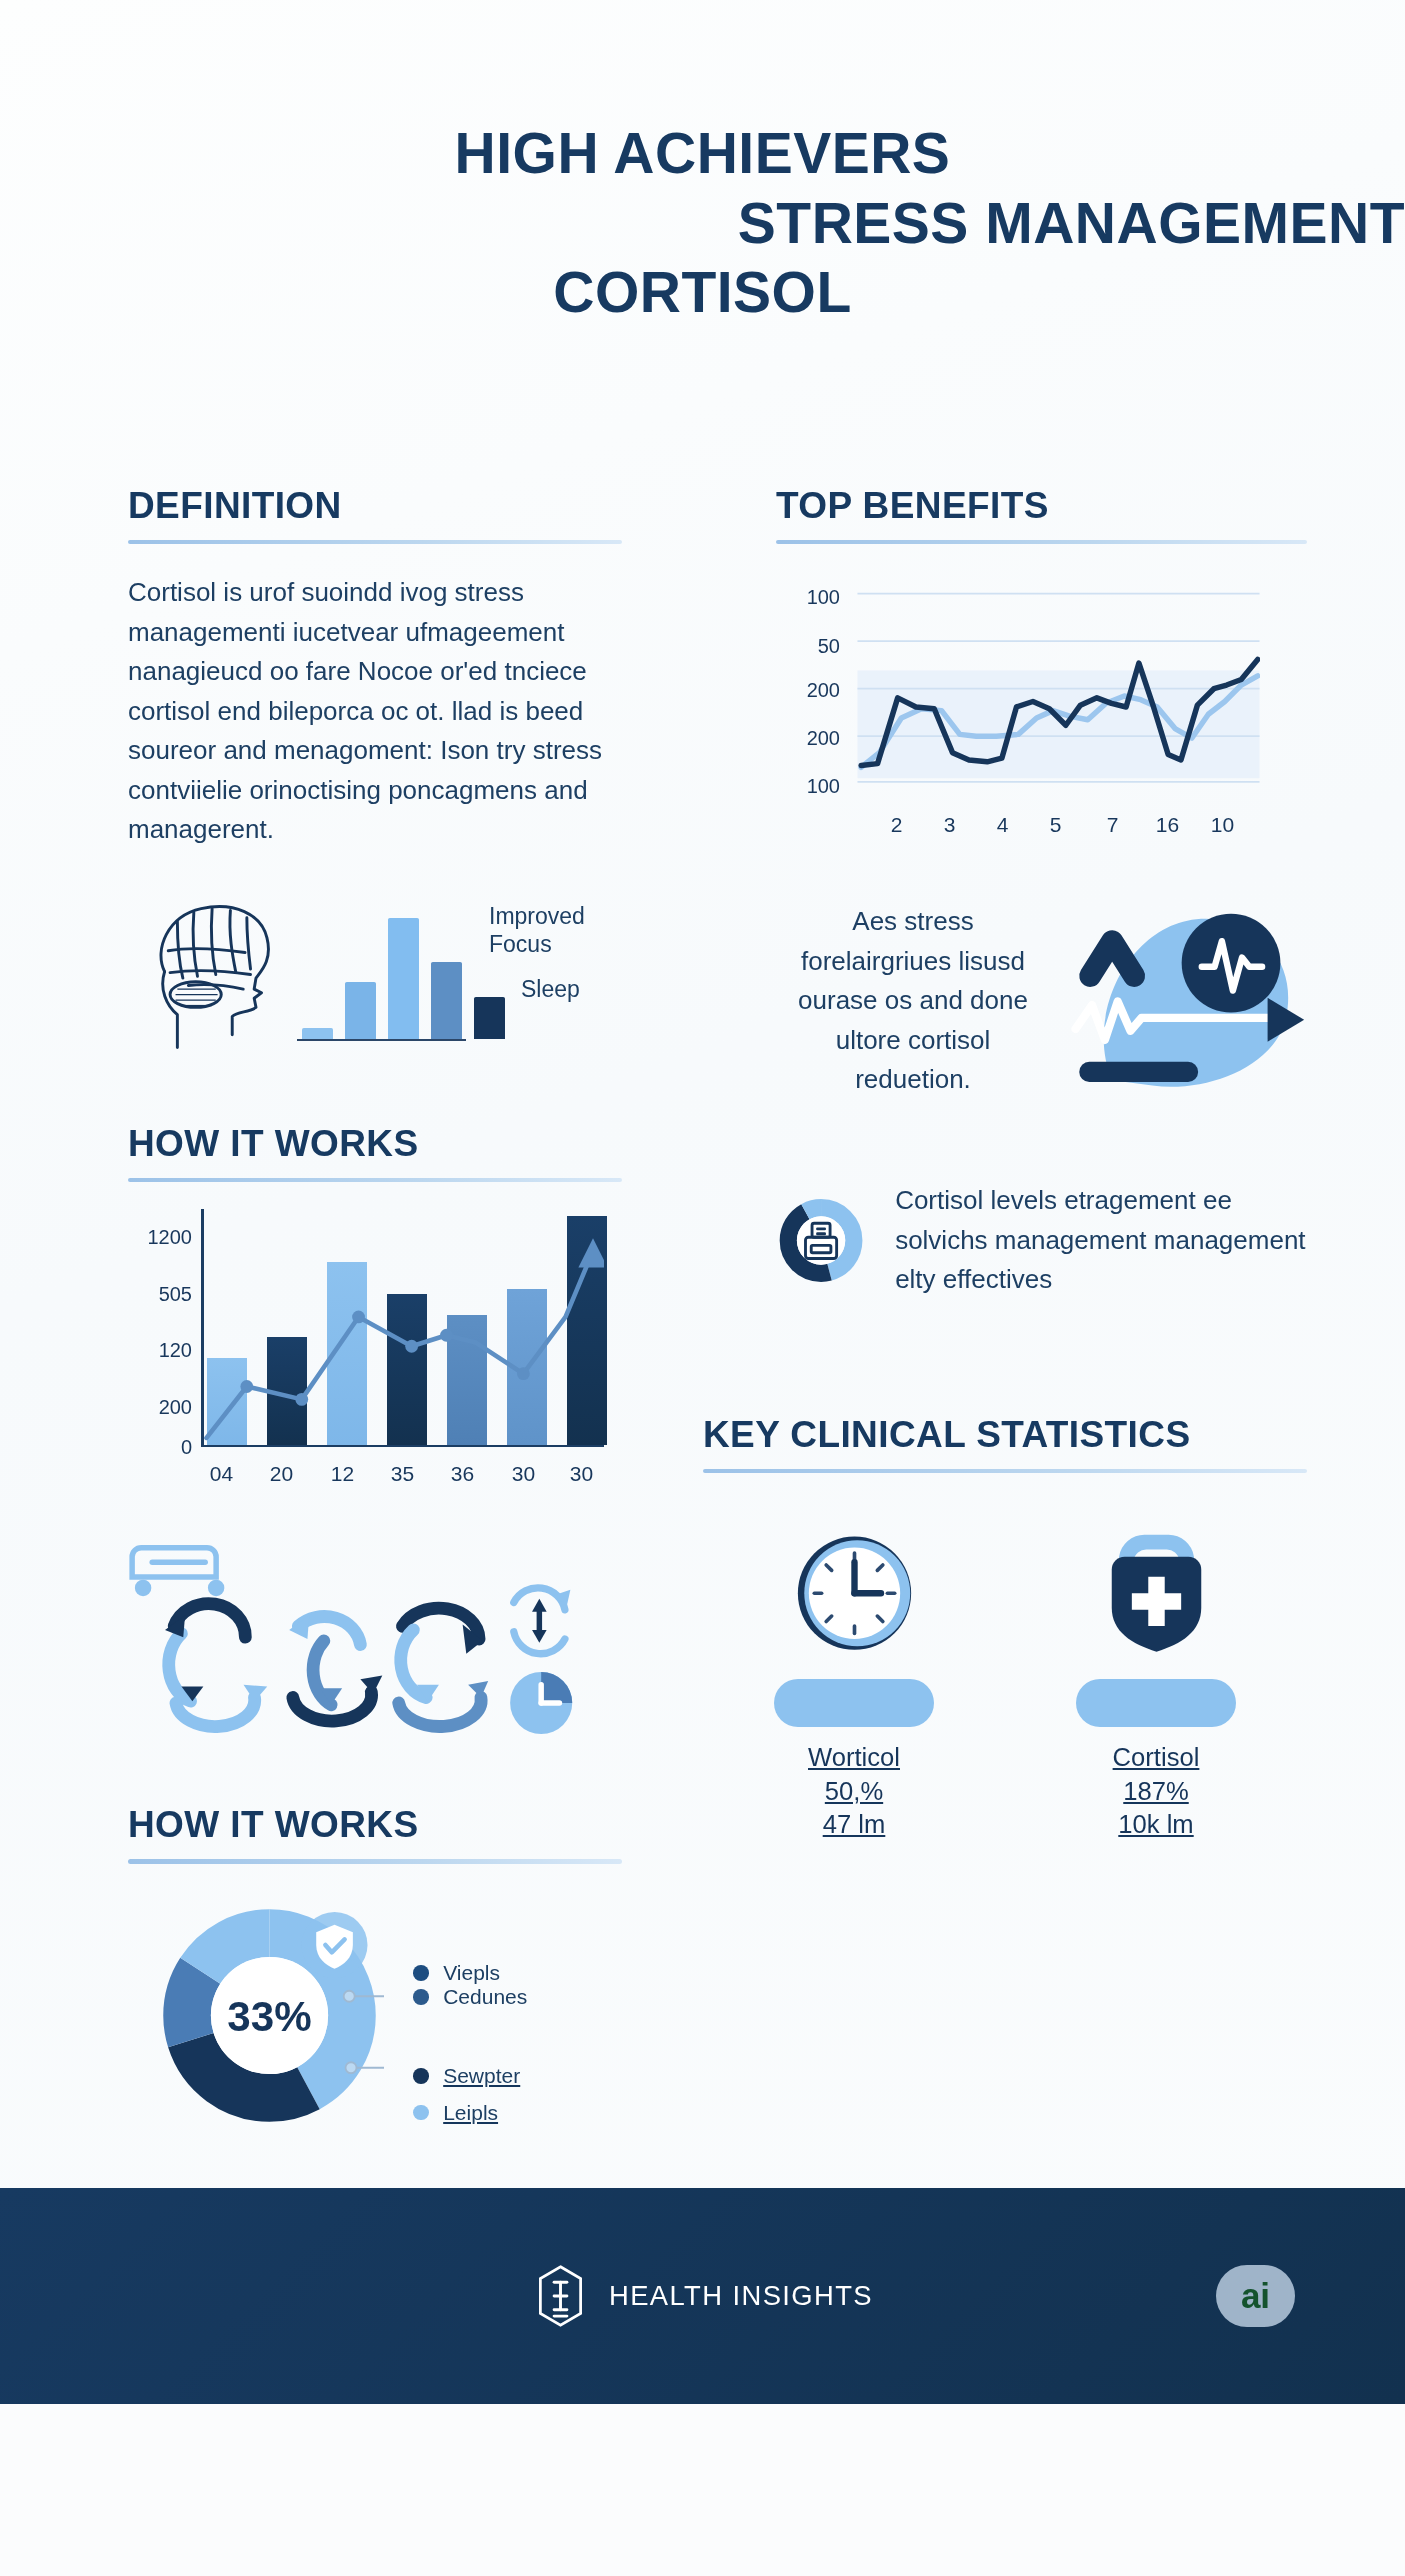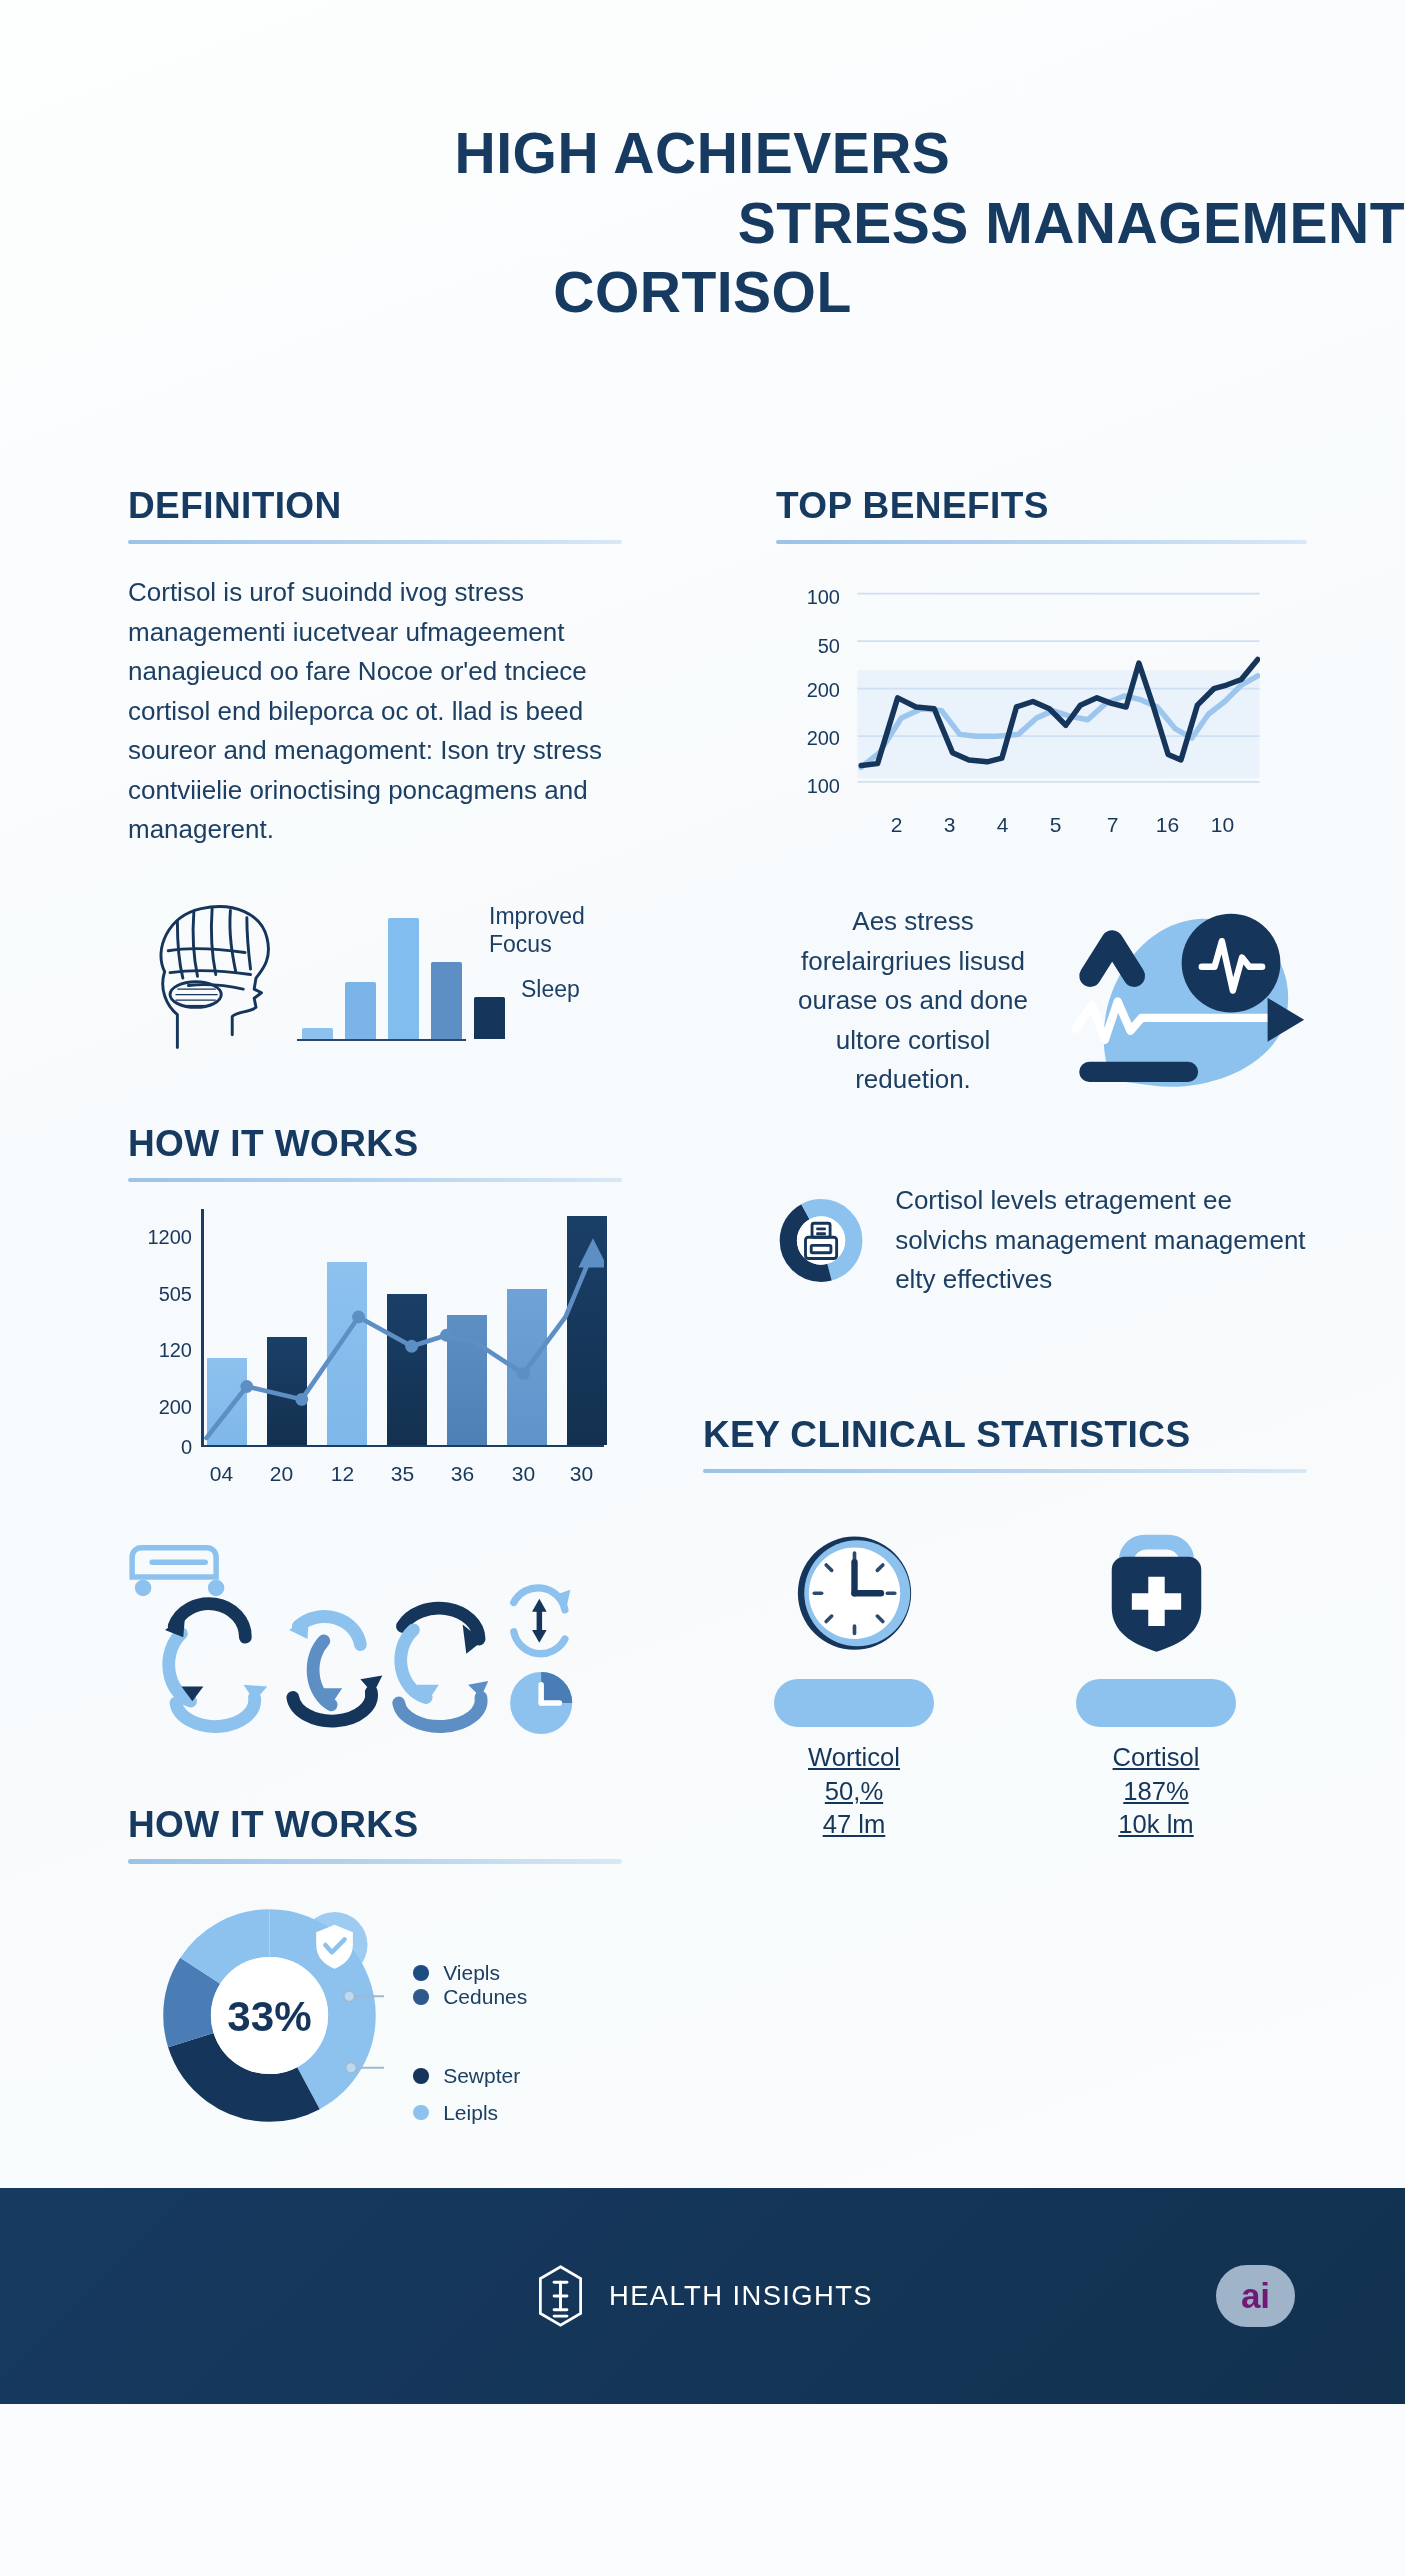--- a/index.html
+++ b/index.html
@@ -75,21 +75,21 @@
 
   
   .footer { position:absolute; left:0; bottom:0; width:1405px; height:216px;
             background:linear-gradient(135deg,#173a61 0%,#12314f 100%);
             display:flex; align-items:center; justify-content:center; }
   .footer-brand { display:flex; align-items:center; gap:20px; }
   .footer-name { color:#ffffff; font-size:27.4px; letter-spacing:1.4px; }
   .ai-badge { position:absolute; right:110px; top:50%; transform:translateY(-50%);
               width:79px; height:62px; border-radius:31px; background:#9fb4c9;
               display:flex; align-items:center; justify-content:center;
-              color:#701a75; font-size:35px; font-weight:bold; }
+              color:#14532d; font-size:35px; font-weight:bold; }
 </style>
 </head>
 <body>
 
 <div class="page">
 
   <div class="title-block">
     <div class="title-line t1">HIGH ACHIEVERS</div>
     <div class="title-line t2">STRESS MANAGEMENT</div>
     <div class="title-line t3">CORTISOL</div>
@@ -268,21 +268,21 @@
           <div style="position:absolute; left:285px; top:60px;">
             <div class="dl-row">
               <span class="dot" style="background:#1d4d80;"></span>
               <span>Viepls</span>
             </div>
             <div class="dl-row" style="margin-top:0;">
               <span class="dot" style="background:#2c5a8c;"></span>
               <span>Cedunes</span>
             </div>
           </div>
-          <div style="position:absolute; left:285px; top:163px;">
+          <div style="position:absolute; left:285px; top:163px;text-decoration:underline;">
             <div class="dl-row">
               <span class="dot" style="background:#16355a;"></span>
               <span>Sewpter</span>
             </div>
             <div class="dl-row" style="margin-top:12.8px;">
               <span class="dot" style="background:#8dc2ef;"></span>
               <span>Leipls</span>
             </div>
           </div>
         </div>

